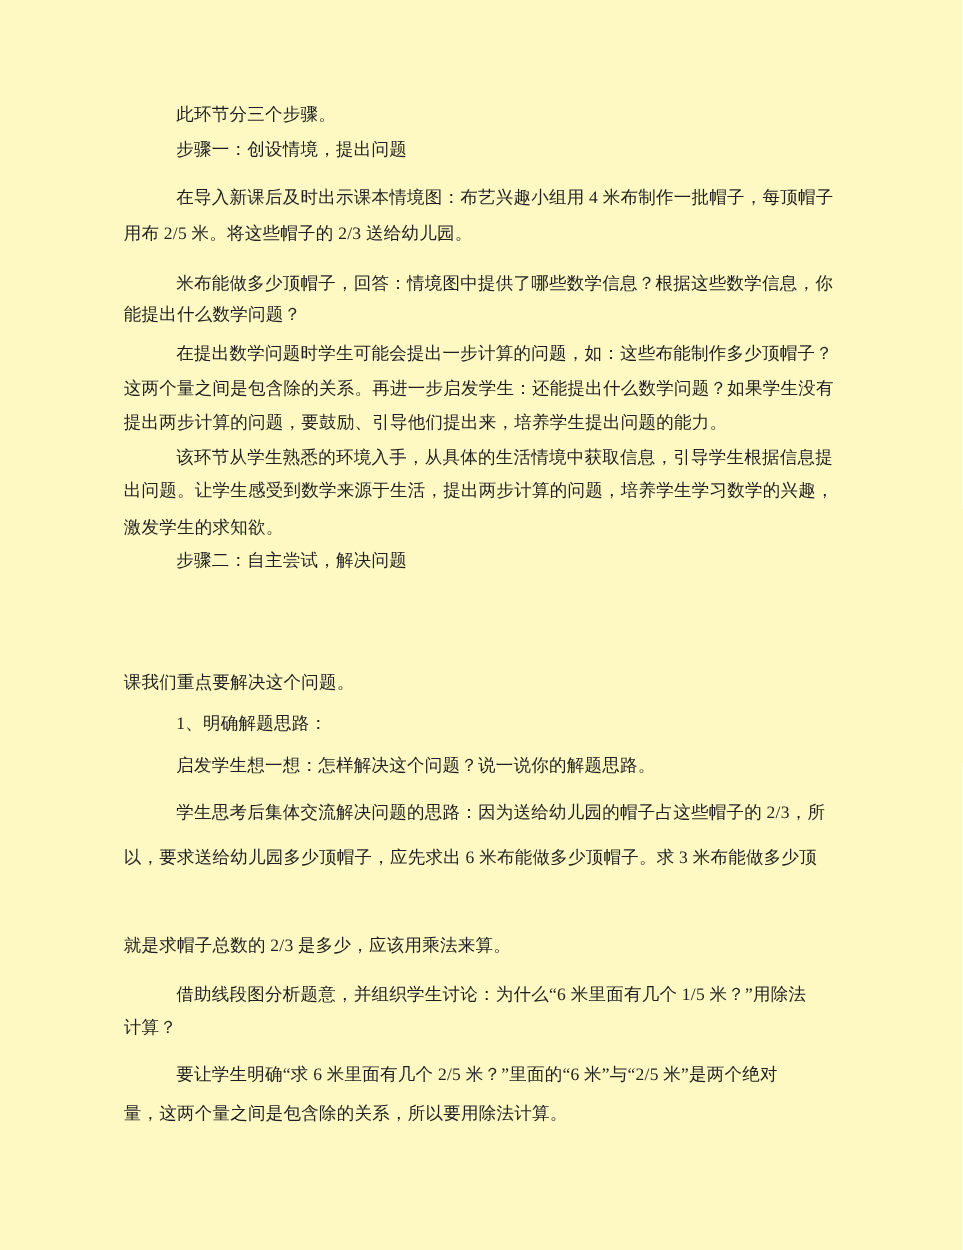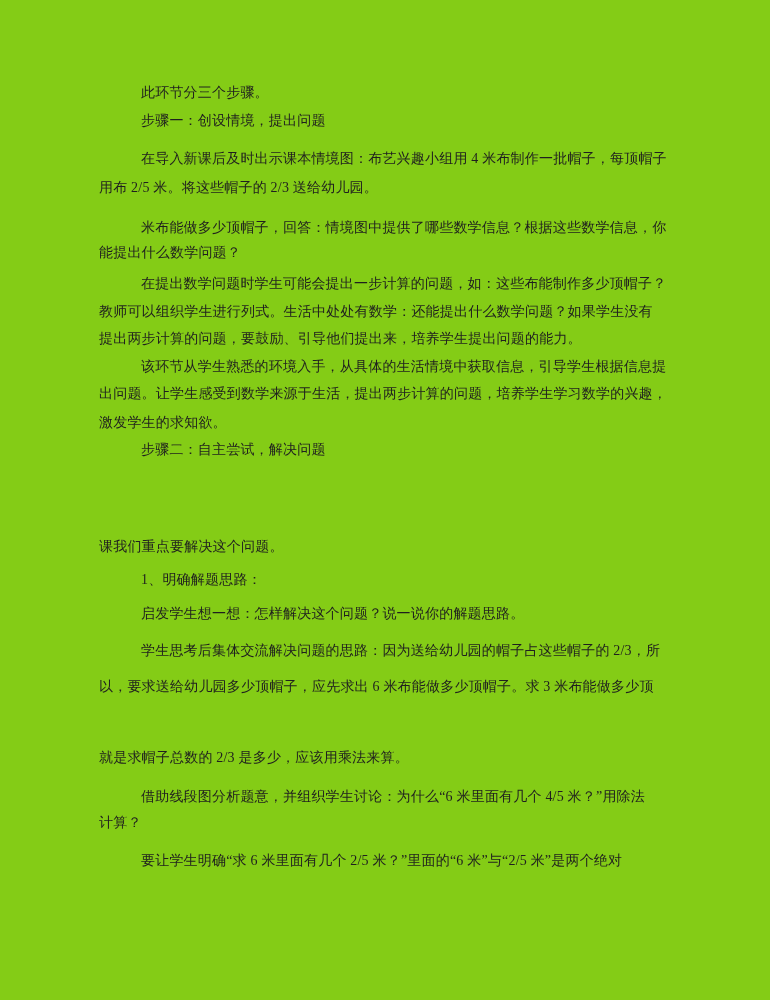--- a/index.html
+++ b/index.html
@@ -4,21 +4,21 @@
 <style>
   html, body {
     margin: 0;
     padding: 0;
     background: #ffffff;
   }
   .page {
     position: relative;
     width: 770px;
     height: 1000px;
-    background: #84cc16;
+    background: #fef9c3;
     overflow: hidden;
     font-family: "Liberation Serif", "DejaVu Serif", serif;
     font-size: 14px;
     color: #1f1f1f;
     text-decoration: underline;
   }
   .line {
     position: absolute;
     left: 99px;
     height: 20px;
@@ -34,28 +34,29 @@
 <body>
 
 <div class="page">
   <div class="line indent" style="top:83px">此环节分三个步骤。</div>
   <div class="line indent" style="top:111px">步骤一：创设情境，提出问题</div>
   <div class="line indent" style="top:149px">在导入新课后及时出示课本情境图：布艺兴趣小组用 4 米布制作一批帽子，每顶帽子</div>
   <div class="line" style="top:178px">用布 2/5 米。将这些帽子的 2/3 送给幼儿园。</div>
   <div class="line indent" style="top:218px">米布能做多少顶帽子，回答：情境图中提供了哪些数学信息？根据这些数学信息，你</div>
   <div class="line" style="top:243px">能提出什么数学问题？</div>
   <div class="line indent" style="top:274px">在提出数学问题时学生可能会提出一步计算的问题，如：这些布能制作多少顶帽子？</div>
-  <div class="line" style="top:302px">教师可以组织学生进行列式。生活中处处有数学：还能提出什么数学问题？如果学生没有</div>
+  <div class="line" style="top:302px">这两个量之间是包含除的关系。再进一步启发学生：还能提出什么数学问题？如果学生没有</div>
   <div class="line" style="top:329px">提出两步计算的问题，要鼓励、引导他们提出来，培养学生提出问题的能力。</div>
   <div class="line indent" style="top:357px">该环节从学生熟悉的环境入手，从具体的生活情境中获取信息，引导学生根据信息提</div>
   <div class="line" style="top:384px">出问题。让学生感受到数学来源于生活，提出两步计算的问题，培养学生学习数学的兴趣，</div>
   <div class="line" style="top:413px">激发学生的求知欲。</div>
   <div class="line indent" style="top:440px">步骤二：自主尝试，解决问题</div>
   <div class="line" style="top:537px">课我们重点要解决这个问题。</div>
   <div class="line indent" style="top:570px">1、明确解题思路：</div>
   <div class="line indent" style="top:604px">启发学生想一想：怎样解决这个问题？说一说你的解题思路。</div>
   <div class="line indent" style="top:641px">学生思考后集体交流解决问题的思路：因为送给幼儿园的帽子占这些帽子的 2/3，所</div>
   <div class="line" style="top:677px">以，要求送给幼儿园多少顶帽子，应先求出 6 米布能做多少顶帽子。求 3 米布能做多少顶</div>
   <div class="line" style="top:748px">就是求帽子总数的 2/3 是多少，应该用乘法来算。</div>
-  <div class="line indent" style="top:787px">借助线段图分析题意，并组织学生讨论：为什么“6 米里面有几个 4/5 米？”用除法</div>
+  <div class="line indent" style="top:787px">借助线段图分析题意，并组织学生讨论：为什么“6 米里面有几个 1/5 米？”用除法</div>
   <div class="line" style="top:813px">计算？</div>
   <div class="line indent" style="top:851px">要让学生明确“求 6 米里面有几个 2/5 米？”里面的“6 米”与“2/5 米”是两个绝对</div>
+  <div class="line" style="top:882px">量，这两个量之间是包含除的关系，所以要用除法计算。</div>
 </div>
 
 </body></html>

